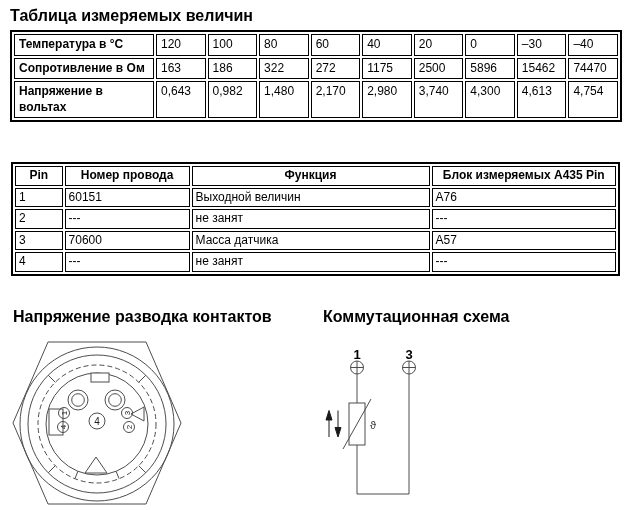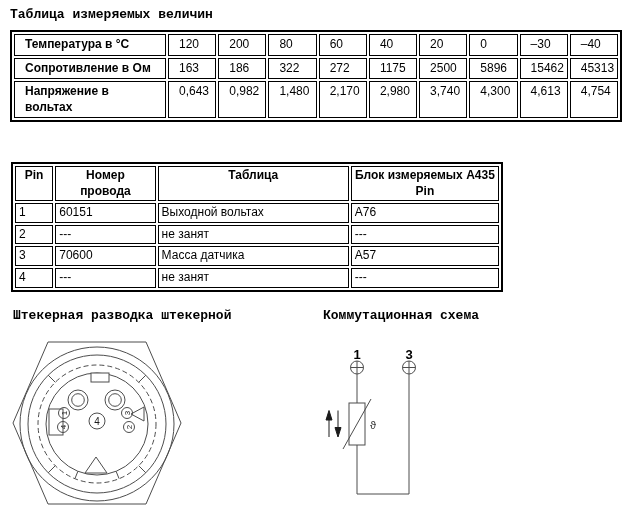--- a/index.html
+++ b/index.html
@@ -1,69 +1,69 @@
 <!DOCTYPE html>
 <html><head>
 <meta charset="utf-8">
 <style>
   html,body{margin:0;padding:0;background:#fff;}
   .page{
     position:relative;width:631px;height:510px;background:#ffffff;
     font-family:"Liberation Sans",sans-serif;color:#000;overflow:hidden;
   }
-  .title{position:absolute;font-size:13px;font-weight:bold;white-space:nowrap;font-family:Liberation Mono, monospace;}
+  .title{position:absolute;font-size:16px;font-weight:bold;white-space:nowrap;}
   table{
     position:absolute;border-collapse:separate;border-spacing:2px;
     border:2px solid #000;background:#fff;table-layout:fixed;
   }
   td,th{
     border:1px solid #000;font-size:12px;line-height:1.3;
     vertical-align:top;overflow:hidden;
   }
   .tbl1{left:10px;top:30px;width:612px;}
-  .tbl1 td{padding:2px 10px;}
+  .tbl1 td{padding:2px 4px;}
   .tbl1 .lbl{text-align:left;font-weight:bold;width:130px;}
-  .tbl2{left:11px;top:162px;width:492px;}
+  .tbl2{left:11px;top:162px;width:609px;}
   .tbl2 td,.tbl2 th{padding:1px 3px;}
   .tbl2 th{font-weight:bold;}
   svg{position:absolute;}
   svg text{font-family:"Liberation Sans",sans-serif;stroke:none;}
 </style>
 </head>
 <body>
 
 <div class="page">
 
   <div class="title" style="left:10px;top:7px;">Таблица измеряемых величин</div>
 
   <table class="tbl1">
     <tbody>
         <tr>
       <td class="lbl">Температура в °С</td>
       <td>120</td>
-      <td>200</td>
+      <td>100</td>
       <td>80</td>
       <td>60</td>
       <td>40</td>
       <td>20</td>
       <td>0</td>
       <td>–30</td>
       <td>–40</td>
     </tr>
     <tr>
       <td class="lbl">Сопротивление в Ом</td>
       <td>163</td>
       <td>186</td>
       <td>322</td>
       <td>272</td>
       <td>1175</td>
       <td>2500</td>
       <td>5896</td>
       <td>15462</td>
-      <td>45313</td>
+      <td>74470</td>
     </tr>
     <tr>
       <td class="lbl">Напряжение в вольтах</td>
       <td>0,643</td>
       <td>0,982</td>
       <td>1,480</td>
       <td>2,170</td>
       <td>2,980</td>
       <td>3,740</td>
       <td>4,300</td>
@@ -78,27 +78,27 @@
     <colgroup>
         <col style="width:8%">
         <col style="width:21%">
         <col style="width:40%">
         <col style="width:31%">
       </colgroup>
     <tbody>
         <tr>
       <th>Pin</th>
       <th>Номер провода</th>
-      <th>Таблица</th>
+      <th>Функция</th>
       <th>Блок измеряемых A435 Pin</th>
     </tr>
     <tr>
       <td>1</td>
       <td>60151</td>
-      <td>Выходной вольтах</td>
+      <td>Выходной величин</td>
       <td>A76</td>
     </tr>
     <tr>
       <td>2</td>
       <td>---</td>
       <td>не занят</td>
       <td>---</td>
     </tr>
     <tr>
       <td>3</td>
@@ -108,21 +108,21 @@
     </tr>
     <tr>
       <td>4</td>
       <td>---</td>
       <td>не занят</td>
       <td>---</td>
     </tr>
   </tbody>
     </table>
 
-  <div class="title" style="left:13px;top:308px;">Штекерная разводка штекерной</div>
+  <div class="title" style="left:13px;top:308px;">Напряжение разводка контактов</div>
 
   <div class="title" style="left:323px;top:308px;">Коммутационная схема</div>
 
   <svg style="left:0;top:330px;" width="200" height="180" viewBox="0 0 200 180">
     <g fill="none" stroke-width="1" stroke="#4d4d4d">
       <polygon points="48,12 146,12 181,93 146,174 48,174 13,93" fill="#ffffff"></polygon>
       <circle cx="97" cy="94" r="77"></circle>
       <circle cx="97" cy="94" r="69"></circle>
       <circle cx="97" cy="94" r="59" stroke-dasharray="5,3"></circle>
       <circle cx="97" cy="94" r="51"></circle>

